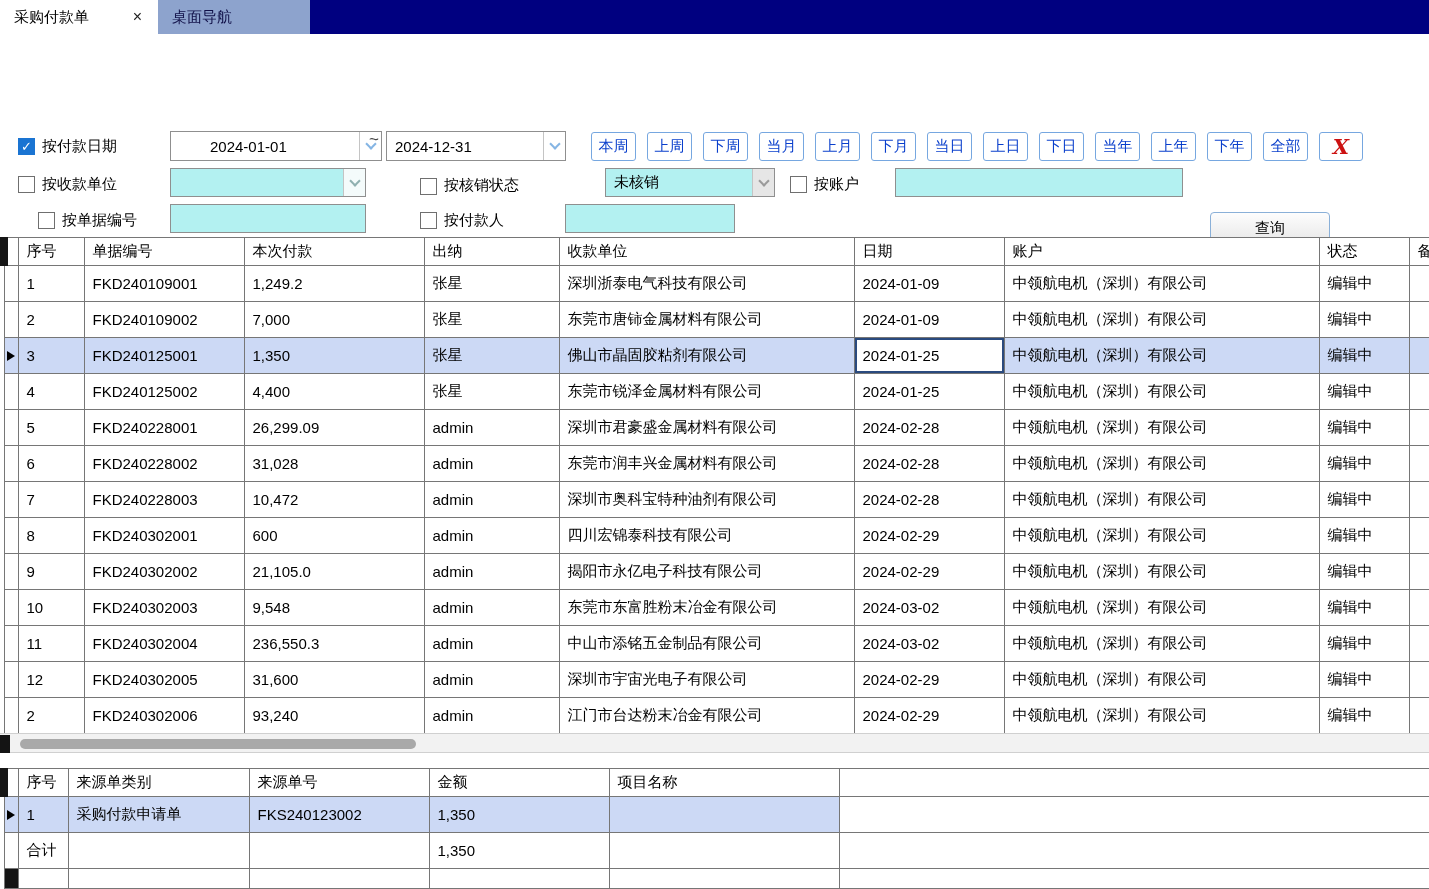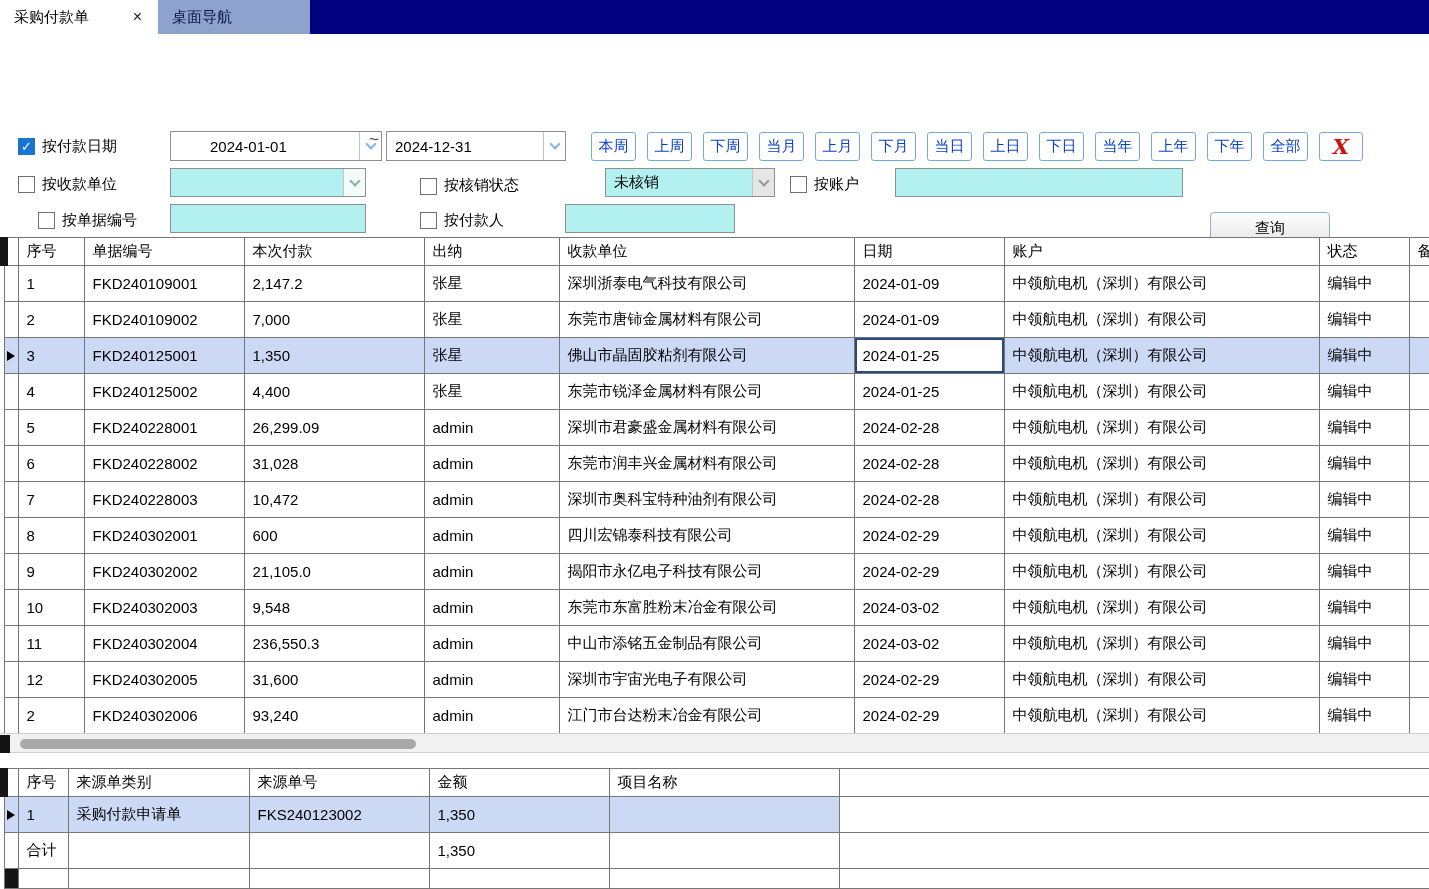--- a/index.html
+++ b/index.html
@@ -198,21 +198,21 @@
         <th>账户</th>
         <th>状态</th>
         <th>备</th>
       </tr>
     </thead>
   <tbody id="main-body">
       <tr>
         <td class="marker"></td>
         <td>1</td>
         <td>FKD240109001</td>
-        <td>2,147.2</td>
+        <td>1,249.2</td>
         <td>张星</td>
         <td>深圳浙泰电气科技有限公司</td>
         <td>2024-01-09</td>
         <td>中领航电机（深圳）有限公司</td>
         <td>编辑中</td>
         <td></td>
       </tr>
       <tr>
         <td class="marker"></td>
         <td>2</td>

